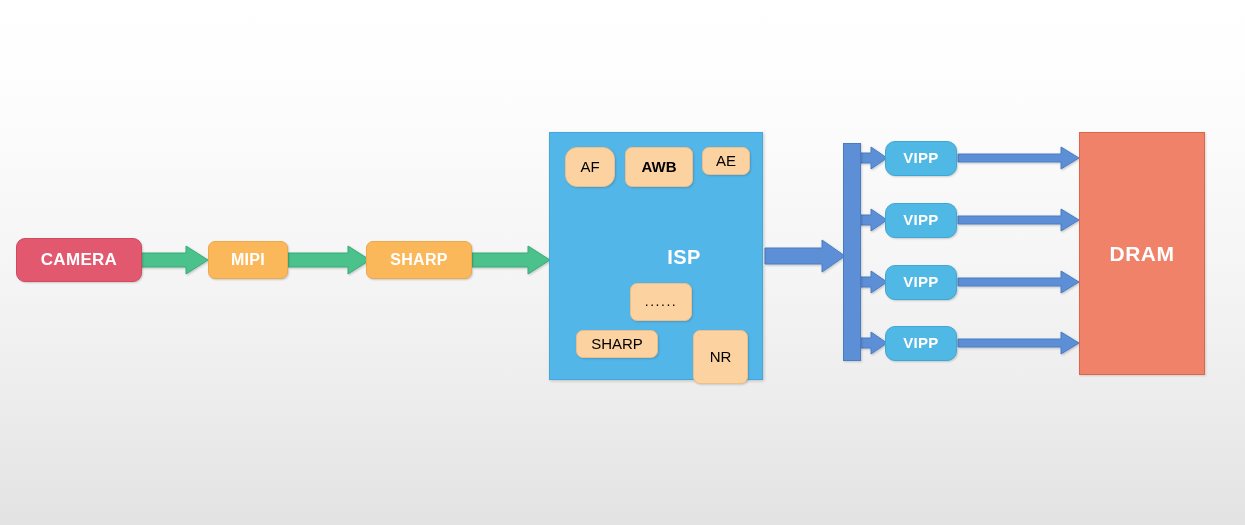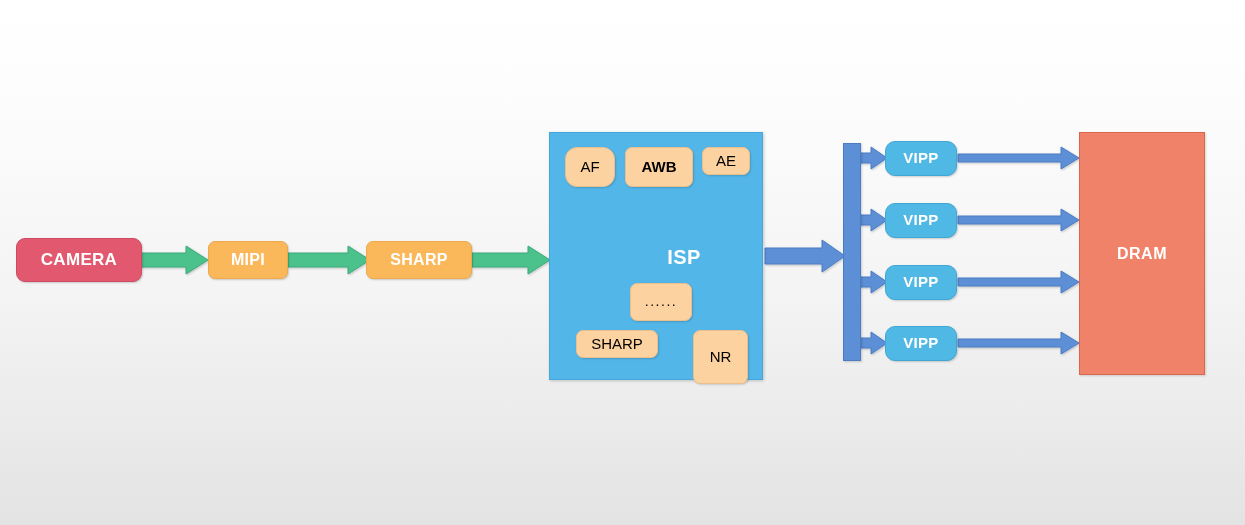--- a/index.html
+++ b/index.html
@@ -90,21 +90,21 @@
     letter-spacing: 0.3px;
     box-shadow: 1px 1px 2px rgba(0,0,0,0.18);
   }
 
   
   .dram-block {
     background: #ef8268;
     border: 1px solid #d9674e;
     border-radius: 0;
     color: #ffffff;
-    font-size: 16px;
+    font-size: 21px;
     font-weight: bold;
     letter-spacing: 0.5px;
     box-shadow: 1px 1px 2px rgba(0,0,0,0.15);
   }
 
   
   .bus-bar {
     position: absolute;
     background: #5d8fd6;
     border: 1px solid #4a7cc4;

